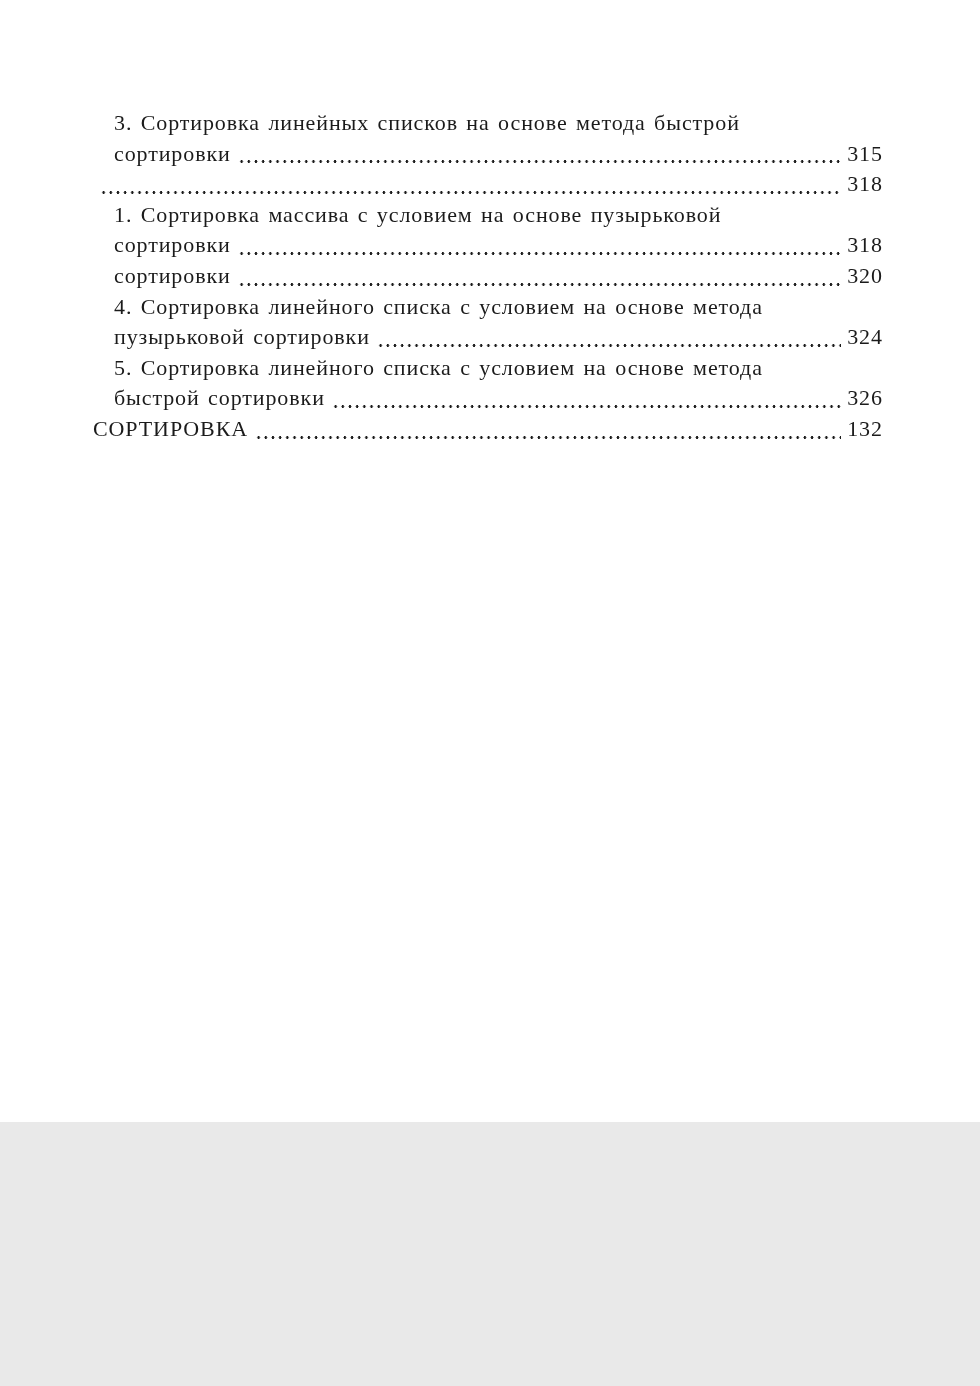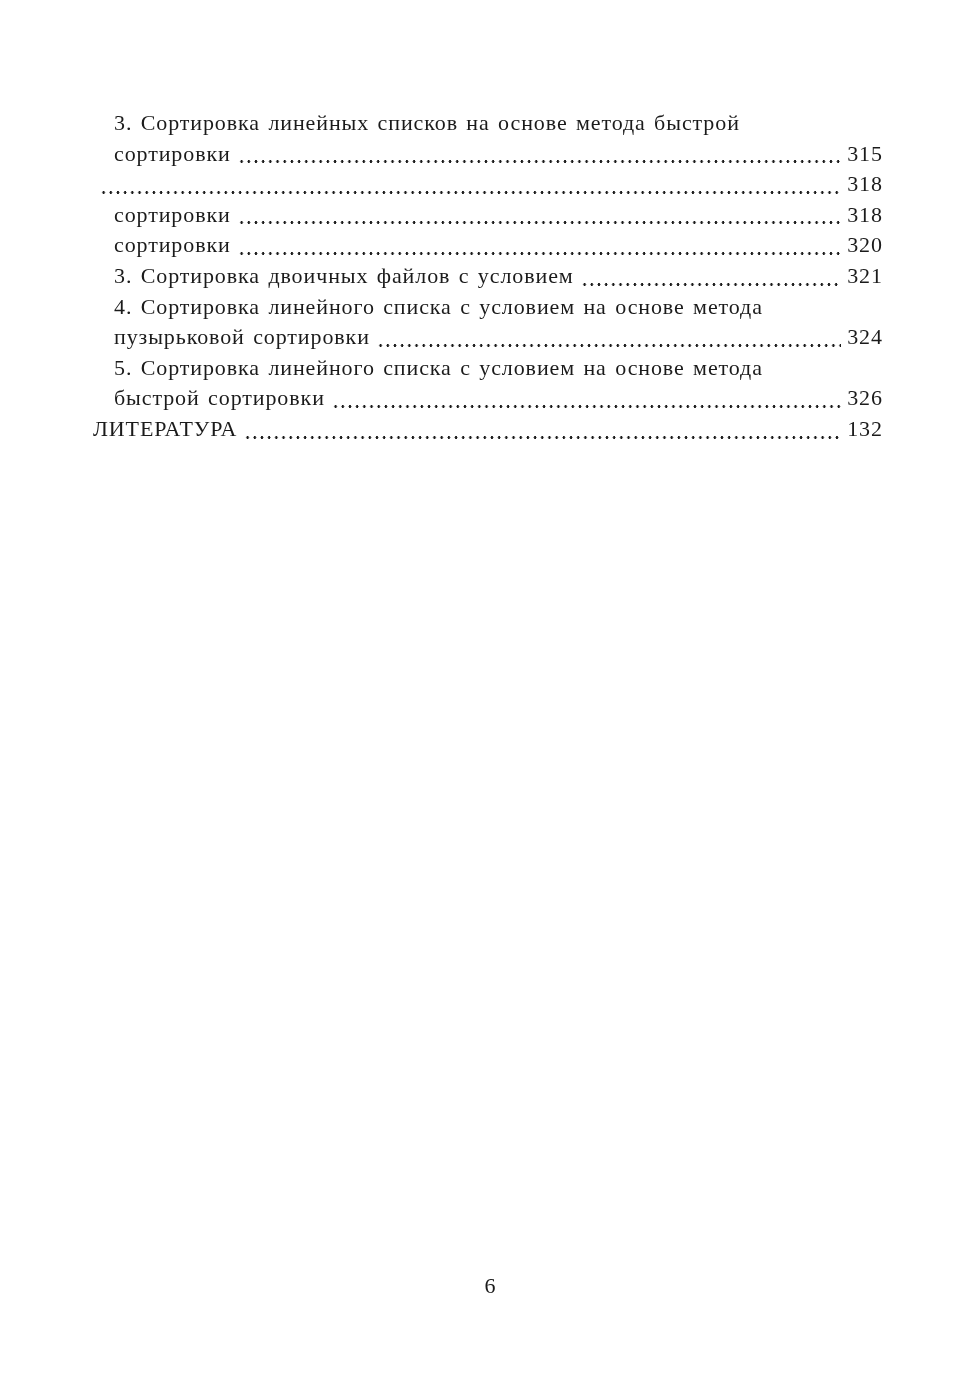--- a/index.html
+++ b/index.html
@@ -1,19 +1,19 @@
 <!DOCTYPE html>
 <html><head>
 <meta charset="utf-8">
 <style>
   html, body { margin: 0; padding: 0; background: #e9e9e9; }
   .page {
     position: relative;
     width: 980px;
-    height: 1386px;
+    height: 1122px;
     margin: 0 auto;
     background: #ffffff;
     overflow: hidden;
     font-family: "Liberation Serif", "DejaVu Serif", serif;
     color: #1b1b1b;
     font-size: 22px;
     line-height: 30.6px;
     letter-spacing: 0.9px;
     word-spacing: 2px;
   }
@@ -71,39 +71,37 @@
       <span class="txt">сортировки</span>
       <span class="leader"></span>
       <span class="pg">315</span>
     </div>
 
     <div class="line">
       <span class="leader"></span>
       <span class="pg">318</span>
     </div>
 
+    <div class="line sub">
+      <span class="txt">1. Сортировка массива с условием на основе пузырьковой</span>
+    </div>
 
     <div class="line sub">
       <span class="txt">сортировки</span>
       <span class="leader"></span>
       <span class="pg">318</span>
     </div>
 
 
     <div class="line sub">
       <span class="txt">сортировки</span>
       <span class="leader"></span>
       <span class="pg">320</span>
     </div>
 
-    <div class="line sub">
-      <span class="txt">3. Сортировка двоичных файлов с условием</span>
-      <span class="leader"></span>
-      <span class="pg">321</span>
-    </div>
 
     <div class="line sub">
       <span class="txt">4. Сортировка линейного списка с условием на основе метода</span>
     </div>
 
     <div class="line sub">
       <span class="txt">пузырьковой сортировки</span>
       <span class="leader"></span>
       <span class="pg">324</span>
     </div>
@@ -112,21 +110,21 @@
       <span class="txt">5. Сортировка линейного списка с условием на основе метода</span>
     </div>
 
     <div class="line sub">
       <span class="txt">быстрой сортировки</span>
       <span class="leader"></span>
       <span class="pg">326</span>
     </div>
 
     <div class="line">
-      <span class="txt">ЛИТЕРАТУРА</span>
+      <span class="txt">СОРТИРОВКА</span>
       <span class="leader"></span>
       <span class="pg">132</span>
     </div>
 
   </div>
 
   <div class="footer">
     <span>6</span>
   </div>
 </div>

